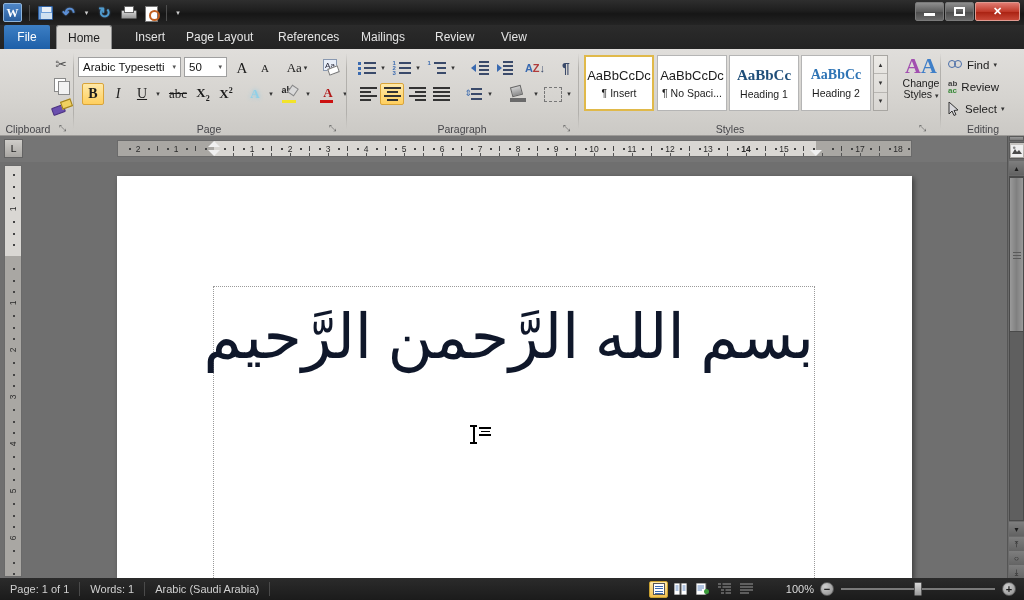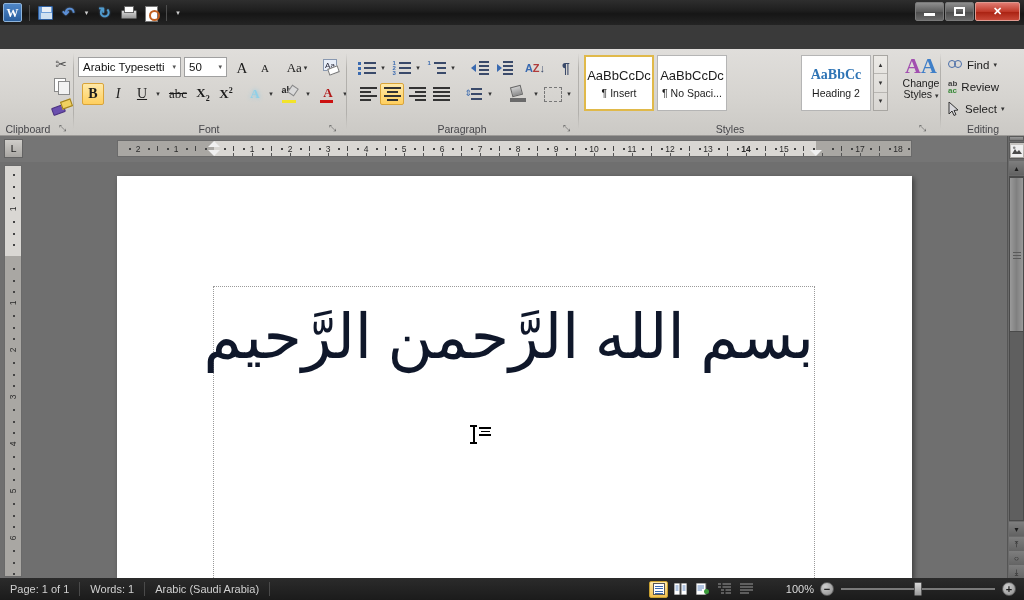--- a/index.html
+++ b/index.html
@@ -480,20 +480,34 @@
       <div class="winbtn">
         <span class="minglyph"></span>
       </div>
       <div class="winbtn">
         <span class="maxglyph"></span>
       </div>
       <div class="winbtn close">✕</div>
     </div>
   </div>
 
+  <div class="tabstrip">
+    <div class="tab file">File</div>
+    <div class="tab active" style="left:56px;">Home</div>
+    <div class="tab" style="left:124px;">Insert</div>
+    <div class="tab" style="left:175px;">Page Layout</div>
+    <div class="tab" style="left:267px;">References</div>
+    <div class="tab" style="left:350px;">Mailings</div>
+    <div class="tab" style="left:424px;">Review</div>
+    <div class="tab" style="left:490px;">View</div>
+    <div class="ribbon-ctl">
+      <span class="chev-up">⌃</span>
+      <span class="help-btn">?</span>
+    </div>
+  </div>
 
   <div class="ribbon">
 
     <div class="group" style="left:0; width:72px;">
       <div class="small-btn" style="left:50px; top:5px;">
         <span class="ico-scissors">✂</span>
       </div>
       <div class="small-btn" style="left:50px; top:26px;">
         <span class="ico-copy"></span>
       </div>
@@ -568,21 +582,21 @@
       <div class="rbtn" style="left:228px; top:34px; width:12px;">
         <span class="caret-sm">▾</span>
       </div>
       <div class="rbtn" style="left:243px; top:32px; width:22px; height:24px;">
         <span class="letter-A-red">A</span>
         <span class="underbar-red"></span>
       </div>
       <div class="rbtn" style="left:265px; top:34px; width:12px;">
         <span class="caret-sm">▾</span>
       </div>
-      <div class="group-label">Font</div>
+      <div class="group-label">Page</div>
       <div class="dlg-launcher" style="right:6px;">⤡</div>
     </div>
     <div class="group-sep" style="left:346px;"></div>
 
     <div class="group" style="left:348px; width:228px;">
       <div class="rbtn" style="left:8px; top:8px; width:22px;">
         <span class="ico-list">
           <span class="bl" style="top:1px"></span>
             <span class="ln" style="top:1.5px"></span>
           <span class="bl" style="top:6px"></span>
@@ -707,20 +721,24 @@
     <div class="group-sep" style="left:578px;"></div>
 
     <div class="group" style="left:580px; width:360px;">
       <div class="style-item sel" style="left:4px;">
         <span class="style-sample">AaBbCcDc</span>
         <span class="style-name">¶ Insert</span>
       </div>
       <div class="style-item" style="left:77px;">
         <span class="style-sample">AaBbCcDc</span>
         <span class="style-name">¶ No Spaci...</span>
+      </div>
+      <div class="style-item" style="left:149px;">
+        <span class="style-sample h1">AaBbCс</span>
+        <span class="style-name">Heading 1</span>
       </div>
       <div class="style-item" style="left:221px;">
         <span class="style-sample h2">AaBbCc</span>
         <span class="style-name">Heading 2</span>
       </div>
       <div class="gallery-scroll" style="left:293px;">
         <span class="gs-btn">▴</span>
         <span class="gs-btn">▾</span>
         <span class="gs-btn">▾</span>
       </div>

